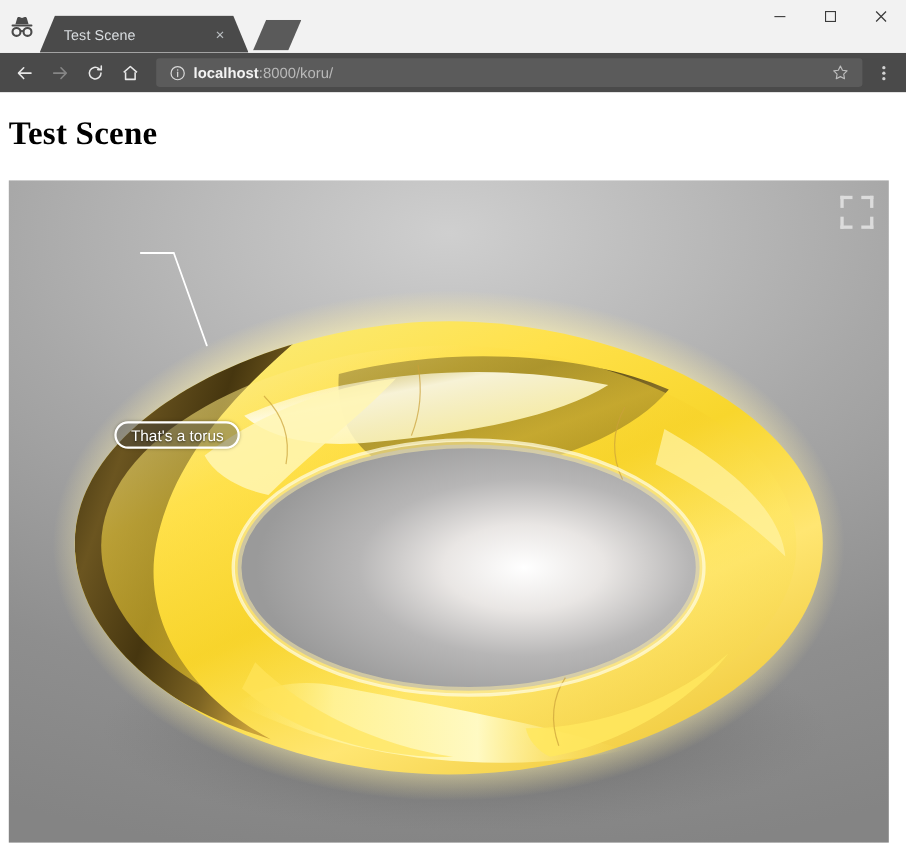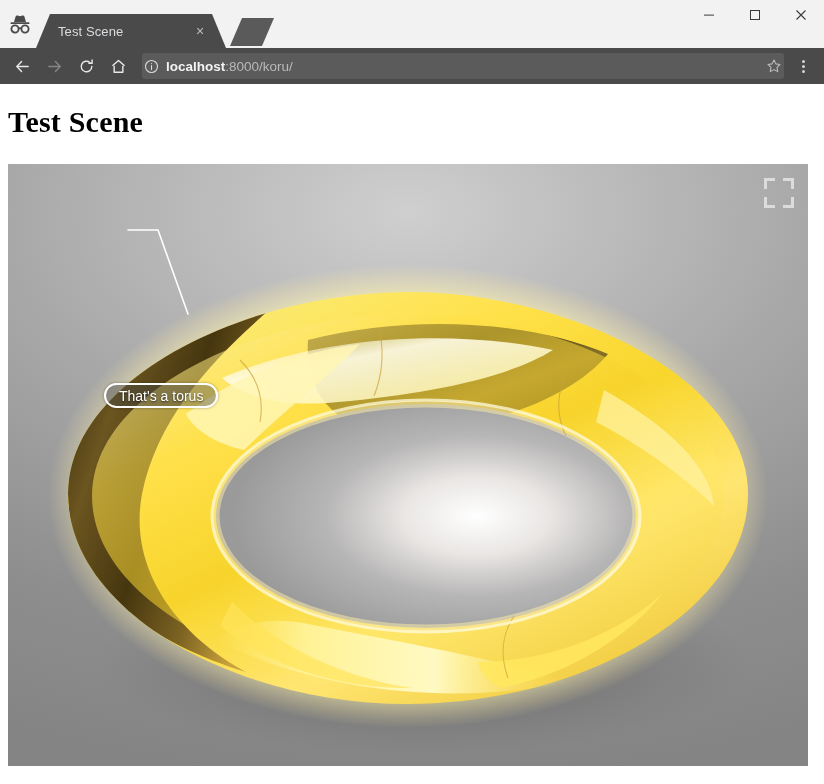--- a/index.html
+++ b/index.html
@@ -113,21 +113,21 @@
   .tb-icon svg { display: block; }
 
   .omnibox {
     flex: 1 1 auto;
     height: 26px;
     background: #5b5b5b;
     border-radius: 3px;
     margin: 0 6px 0 8px;
     display: flex;
     align-items: center;
-    padding: 0 0;
+    padding: 0 10px;
     box-sizing: border-box;
     position: relative;
   }
   .omni-info {
     width: 18px;
     height: 18px;
     display: flex;
     align-items: center;
     justify-content: center;
     color: #d8d8d8;

